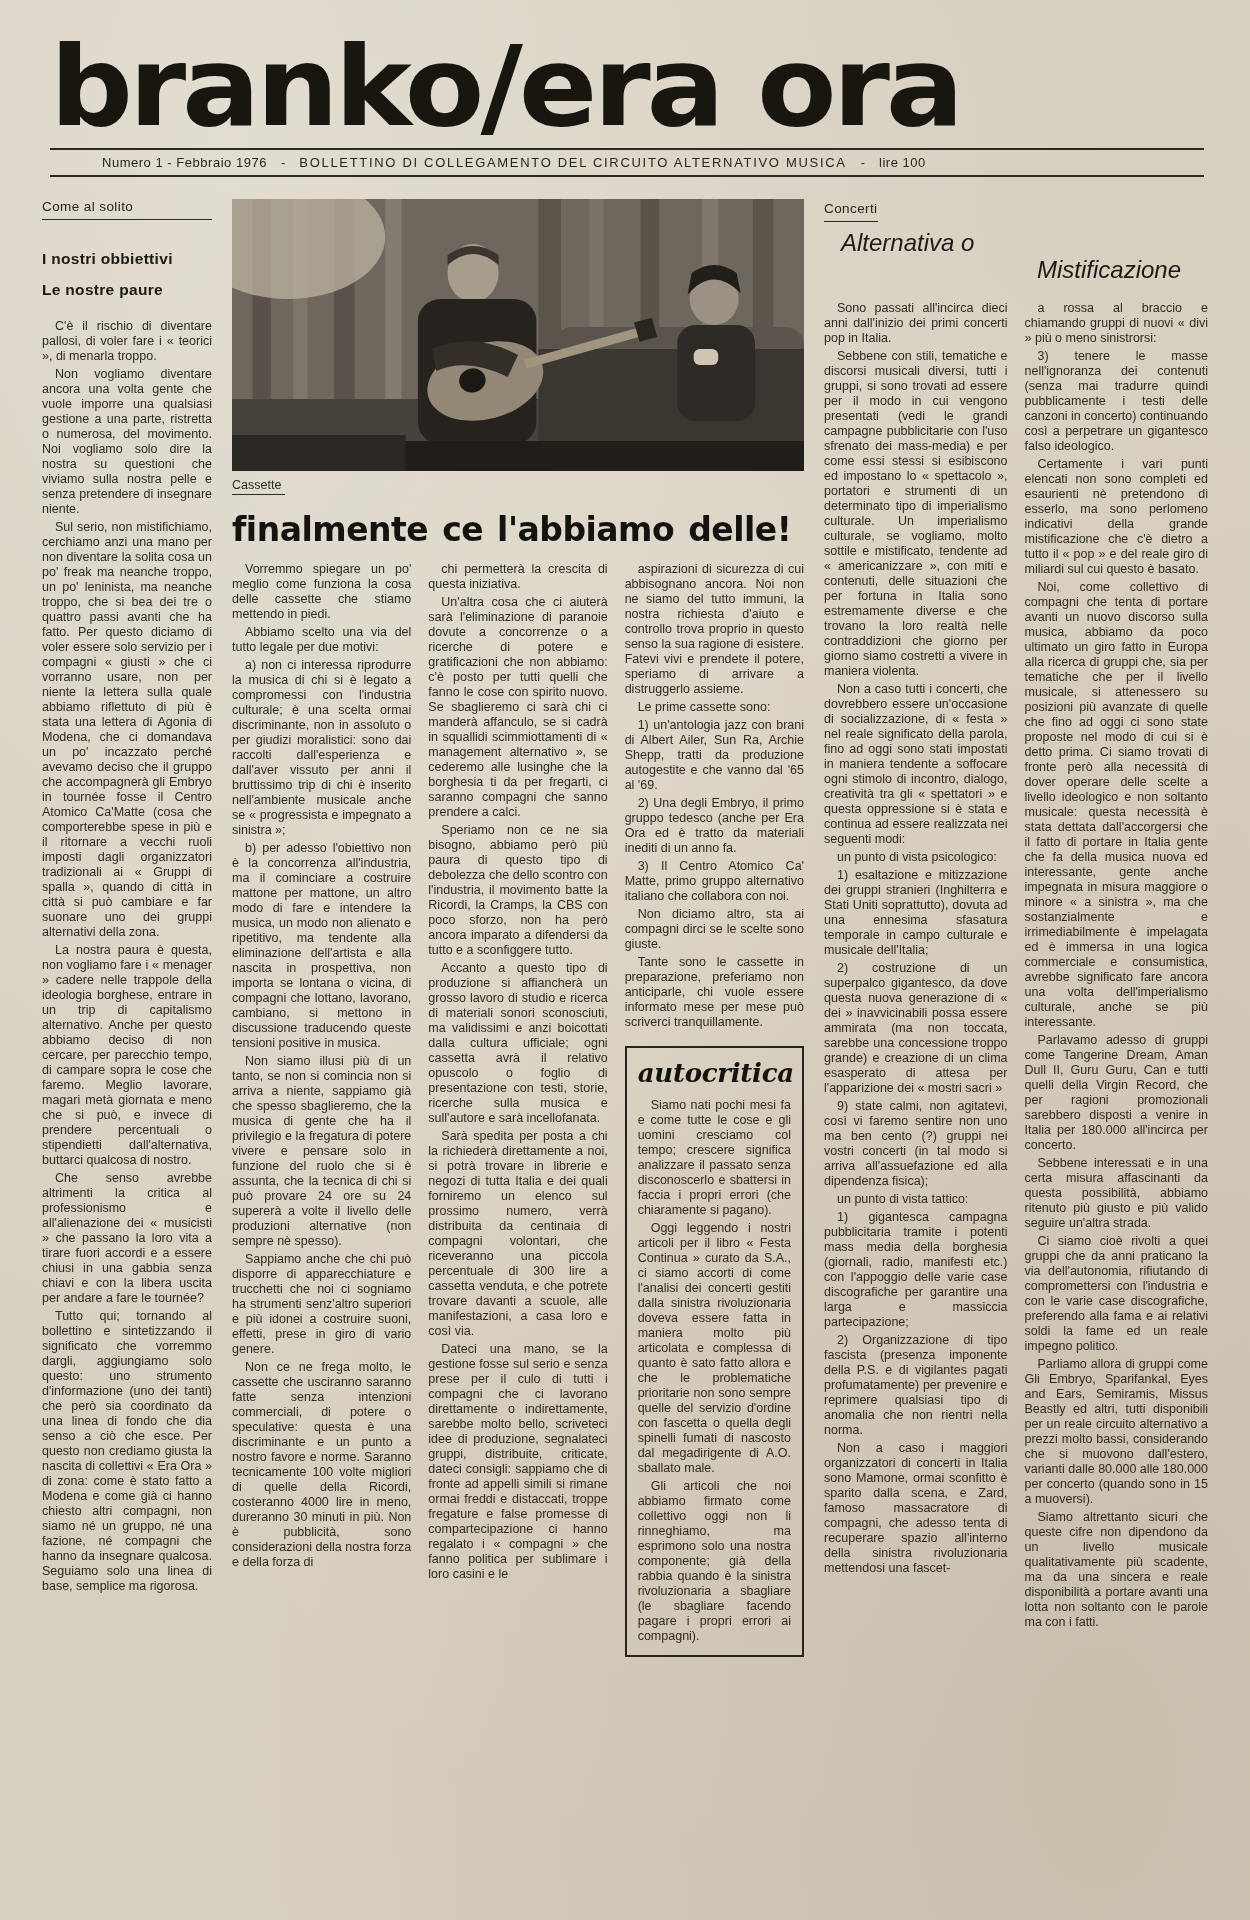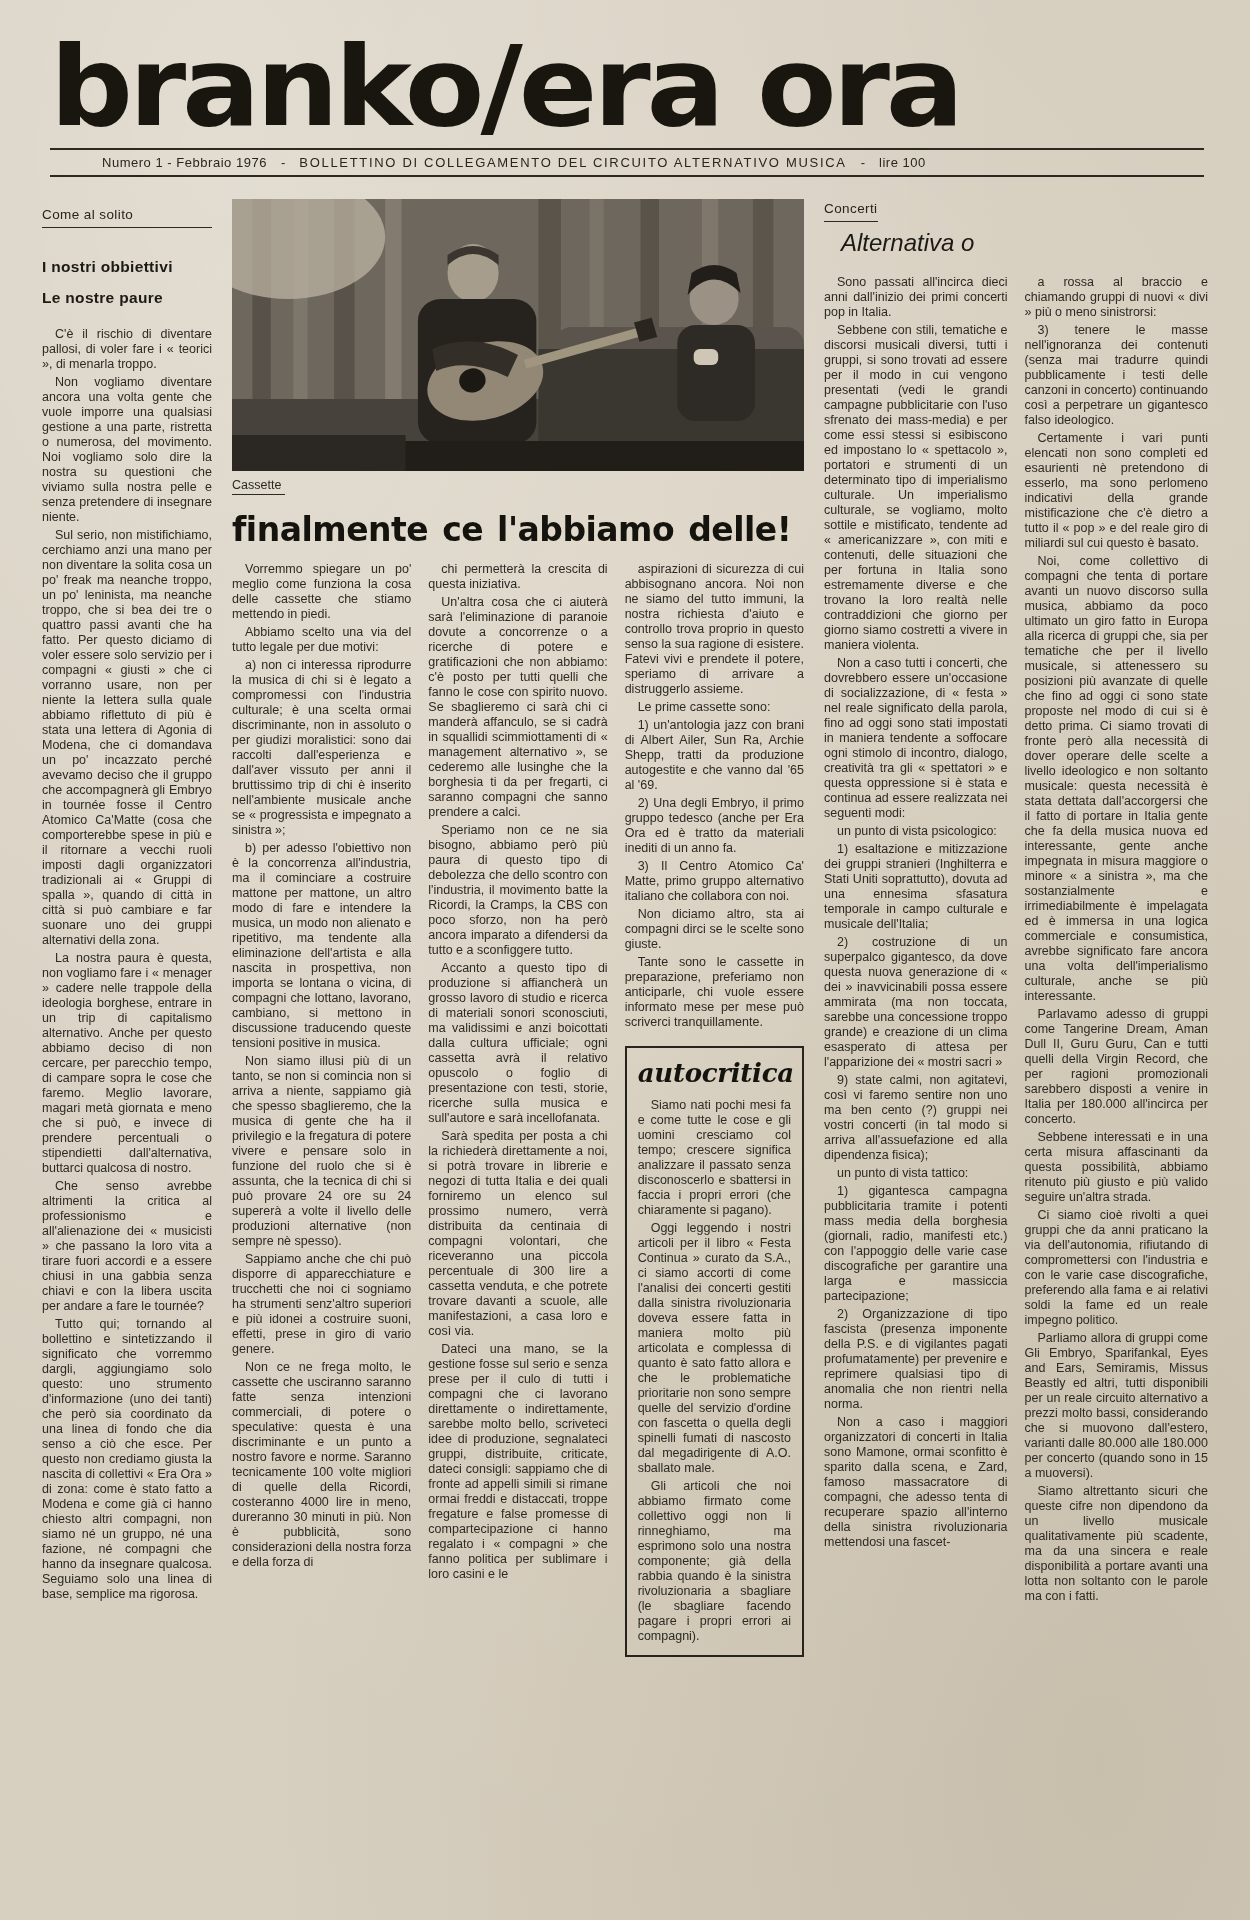--- a/index.html
+++ b/index.html
@@ -24,21 +24,21 @@
   .issue-bar{border-top:2px solid #2b2922;border-bottom:2px solid #2b2922;
     margin-top:2px;padding:5px 0 5px 52px;font-size:13px;color:#28261f;
     display:flex;gap:14px;align-items:baseline;white-space:nowrap;}
   .issue-bar .numero{letter-spacing:.04em;}
   .issue-bar .bulletin{letter-spacing:.13em;}
   .issue-bar .price{letter-spacing:.04em;}
   
   .content{display:grid;grid-template-columns:170px 572px 1fr;gap:0 20px;margin-top:22px;}
   
   .kicker{font-size:13.5px;letter-spacing:.03em;color:#26241d;padding-bottom:5px;}
-  .kicker.full{border-bottom:1.5px solid #2b2922;display:block;margin-top:8px;}
+  .kicker.full{border-bottom:1.5px solid #2b2922;display:block;}
   .kicker.word{border-bottom:1.5px solid #2b2922;display:inline-block;}
   .pcol p{
     margin:0 0 3px;font-size:12.5px;line-height:1.2;text-align:justify;
     text-indent:13px;hyphens:auto;color:#2c2a23;
   }
   
   .left h3{margin:0 0 13px;font-size:15.5px;font-weight:bold;letter-spacing:.02em;color:#1c1a14;}
   .left h3.first{margin-top:30px;}
   .left .pcol{margin-top:20px;}
   
@@ -179,20 +179,21 @@
               </div>
           </aside>
         </div>
       </div>
     </section>
 
     <section class="right">
       <span class="kicker word">Concerti</span>
       <h2 class="concert-headline">
         <span class="l1">Alternativa o</span>
+        <span class="l2">Mistificazione</span>
       </h2>
       <div class="cols2">
         <div class="tcol pcol">
             <p>Sono passati all'incirca dieci anni dall'inizio dei primi concerti pop in Italia.</p>
             <p>Sebbene con stili, tematiche e discorsi musicali diversi, tutti i gruppi, si sono trovati ad essere per il modo in cui vengono presentati (vedi le grandi campagne pubblicitarie con l'uso sfrenato dei mass-media) e per come essi stessi si esibiscono ed impostano lo « spettacolo », portatori e strumenti di un determinato tipo di imperialismo culturale. Un imperialismo culturale, se vogliamo, molto sottile e mistificato, tendente ad « americanizzare », con miti e contenuti, delle situazioni che per fortuna in Italia sono estremamente diverse e che trovano la loro realtà nelle contraddizioni che giorno per giorno siamo costretti a vivere in maniera violenta.</p>
             <p>Non a caso tutti i concerti, che dovrebbero essere un'occasione di socializzazione, di « festa » nel reale significato della parola, fino ad oggi sono stati impostati in maniera tendente a soffocare ogni stimolo di incontro, dialogo, creatività tra gli « spettatori » e questa oppressione si è stata e continua ad essere realizzata nei seguenti modi:</p>
             <p>un punto di vista psicologico:</p>
             <p>1) esaltazione e mitizzazione dei gruppi stranieri (Inghilterra e Stati Uniti soprattutto), dovuta ad una ennesima sfasatura temporale in campo culturale e musicale dell'Italia;</p>
             <p>2) costruzione di un superpalco gigantesco, da dove questa nuova generazione di « dei » inavvicinabili possa essere ammirata (ma non toccata, sarebbe una concessione troppo grande) e creazione di un clima esasperato di attesa per l'apparizione dei « mostri sacri »</p>
             <p>9) state calmi, non agitatevi, così vi faremo sentire non uno ma ben cento (?) gruppi nei vostri concerti (in tal modo si arriva all'assuefazione ed alla dipendenza fisica);</p>

